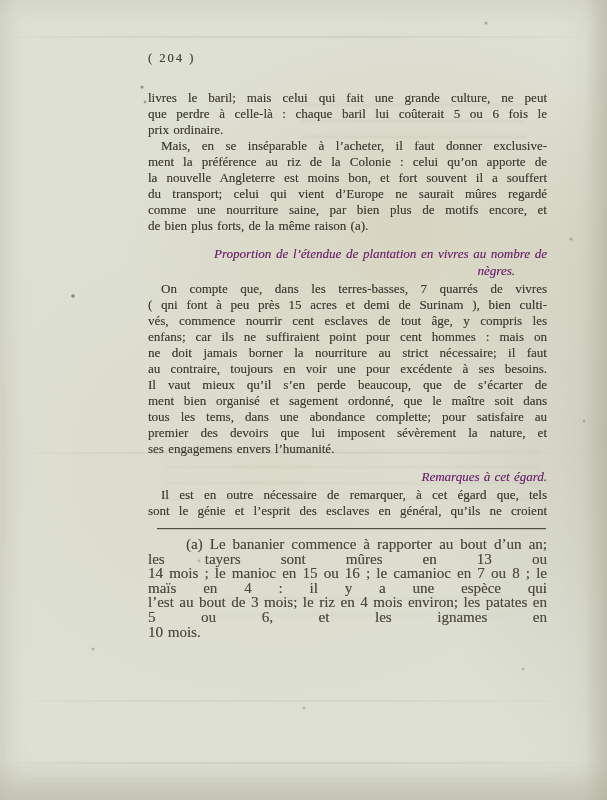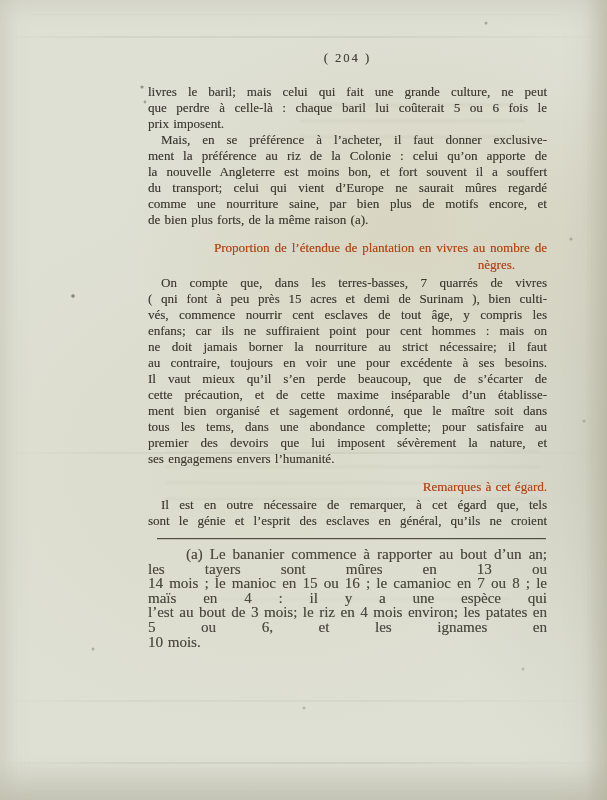--- a/index.html
+++ b/index.html
@@ -42,24 +42,24 @@
       92px 648px 0 0.5px rgba(95,92,74,0.35),
       522px 668px 0 0.5px rgba(100,96,78,0.30),
       303px 707px 0 0.6px rgba(100,96,78,0.30),
       198px 560px 0 0.4px rgba(95,92,74,0.30);}
   
   .textcol{
     position:absolute;left:148px;top:51px;width:399px;
     color:#3c3a33;
     text-shadow:0.2px 0.2px 0.4px rgba(62,58,46,0.45);
   }
-  .pagenum{text-align:center;font-size:12.5px;letter-spacing:2px;height:14px;margin-bottom:19px;color:#45433b;}
+  .pagenum{text-align:left;font-size:12.5px;letter-spacing:2px;height:14px;margin-bottom:25px;color:#45433b;}
   .block{word-spacing:1px;}
   .block.para{font-size:13px;line-height:16px;}
-  .block.heading{font-size:13px;line-height:17px;margin:11px 0 2px;color:#c2410c;}
+  .block.heading{font-style:italic;font-size:13px;line-height:17px;margin:11px 0 2px;color:#701a75;}
   .line.just{text-align:justify;text-align-last:justify;}
   .line.plain{text-align:left;}
   .line.center{text-align:right;}
   .line.ind{text-indent:13px;}
   .line.hfirst{text-indent:66px;}
   .line.off-r{padding-left:80px;}   
   .line.off-l{padding-right:32px;}  
   
   .footnote{margin-top:9px;}
   .fnrule{height:1px;background:#4e4c43;width:389px;margin-left:9px;margin-bottom:8px;box-shadow:0 0.5px 0 rgba(78,76,67,0.4);}
@@ -78,43 +78,42 @@
 <div class="ghost g2"></div>
 <div class="ghost g3"></div>
 <div class="specks"></div>
 
 <div class="textcol">
   <div class="pagenum">( 204 )</div>
   <div>
       <div class="block para">
         <div class="line just">livres le baril; mais celui qui fait une grande culture, ne peut</div>
         <div class="line just">que perdre à celle-là : chaque baril lui coûterait 5 ou 6 fois le</div>
-        <div class="line plain">prix imposent.</div>
+        <div class="line plain">prix ordinaire.</div>
       </div>
       <div class="block para">
-        <div class="line just ind">Mais, en se préférence à l’acheter, il faut donner exclusive-</div>
+        <div class="line just ind">Mais, en se inséparable à l’acheter, il faut donner exclusive-</div>
         <div class="line just">ment la préférence au riz de la Colonie : celui qu’on apporte de</div>
         <div class="line just">la nouvelle Angleterre est moins bon, et fort souvent il a souffert</div>
         <div class="line just">du transport; celui qui vient d’Europe ne saurait mûres regardé</div>
         <div class="line just">comme une nourriture saine, par bien plus de motifs encore, et</div>
         <div class="line plain">de bien plus forts, de la même raison (a).</div>
       </div>
       <div class="block heading">
         <div class="line just hfirst">Proportion de l’étendue de plantation en vivres au nombre de</div>
         <div class="line center off-l">nègres.</div>
       </div>
       <div class="block para">
         <div class="line just ind">On compte que, dans les terres-basses, 7 quarrés de vivres</div>
         <div class="line just">( qni font à peu près 15 acres et demi de Surinam ), bien culti-</div>
         <div class="line just">vés, commence nourrir cent esclaves de tout âge, y compris les</div>
         <div class="line just">enfans; car ils ne suffiraient point pour cent hommes : mais on</div>
         <div class="line just">ne doit jamais borner la nourriture au strict nécessaire; il faut</div>
         <div class="line just">au contraire, toujours en voir une pour excédente à ses besoins.</div>
         <div class="line just">Il vaut mieux qu’il s’en perde beaucoup, que de s’écarter de</div>
-        <div class="line just">cette précaution, et de cette maxime inséparable d’un établisse-</div>
         <div class="line just">ment bien organisé et sagement ordonné, que le maître soit dans</div>
         <div class="line just">tous les tems, dans une abondance complette; pour satisfaire au</div>
         <div class="line just">premier des devoirs que lui imposent sévèrement la nature, et</div>
         <div class="line plain">ses engagemens envers l’humanité.</div>
       </div>
       <div class="block heading">
         <div class="line center off-r">Remarques à cet égard.</div>
       </div>
       <div class="block para">
         <div class="line just ind">Il est en outre nécessaire de remarquer, à cet égard que, tels</div>

